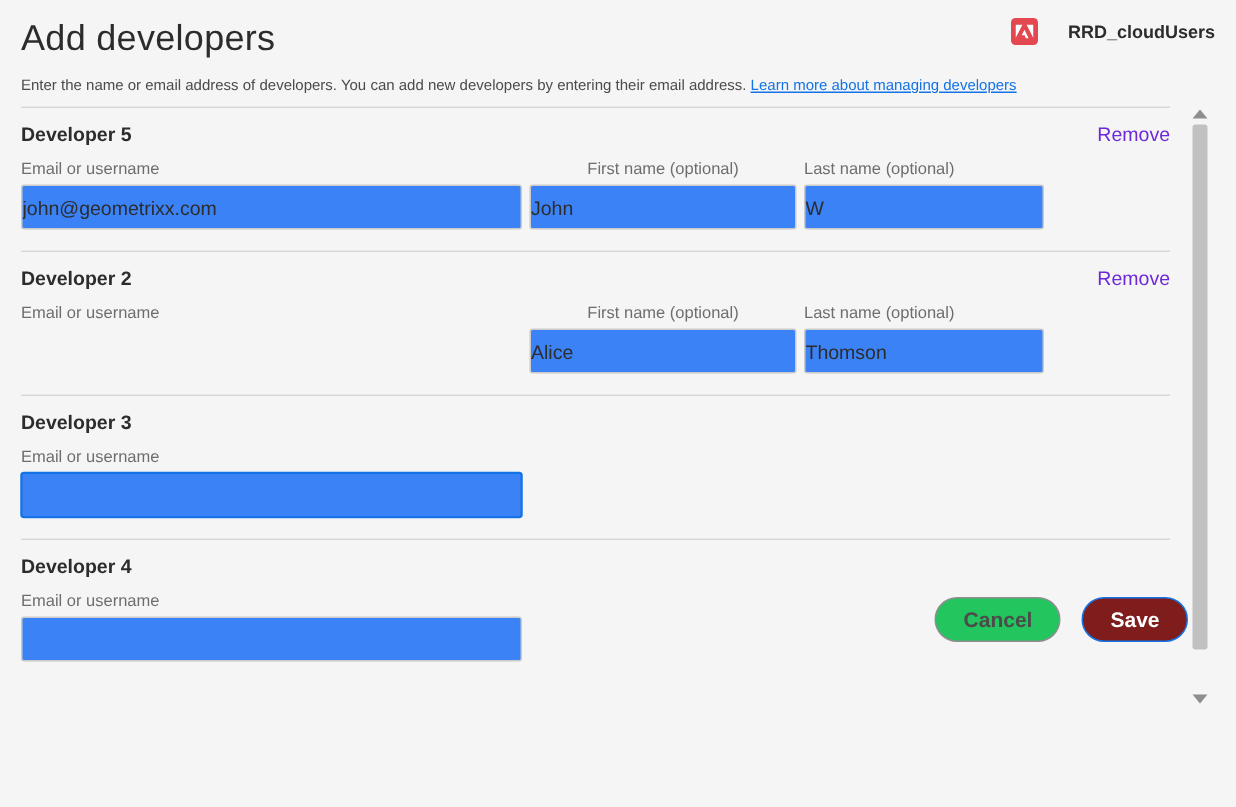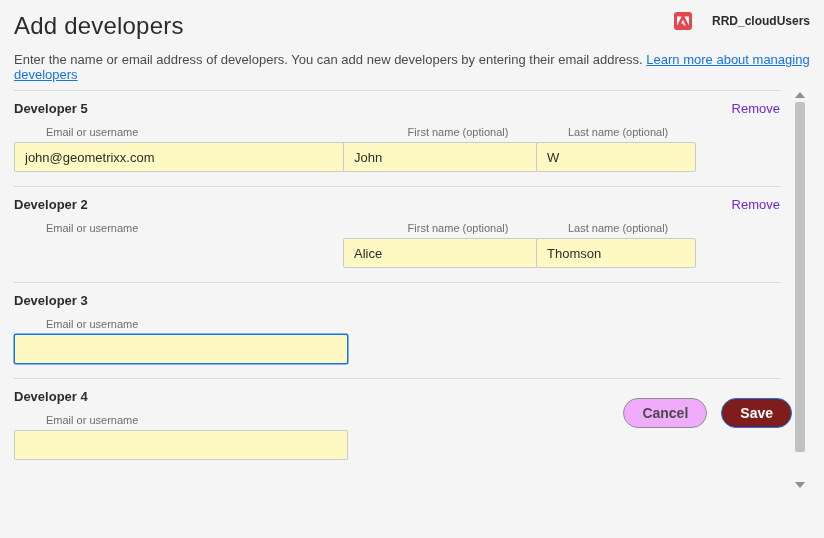--- a/index.html
+++ b/index.html
@@ -41,21 +41,21 @@
     height: 18px;
     background: #e34850;
     border-radius: 3px;
     display: flex;
     align-items: center;
     justify-content: center;
   }
   .org-icon svg { display: block; }
   .subtitle {
     margin-top: 12px;
-    font-size: 13px;
+    font-size: 10px;
     color: #4b4b4b;
   }
   .subtitle a {
     color: #1473e6;
     text-decoration: underline;
   }
   .scroll-area {
     margin-top: 8px;
     height: 400px;
     position: relative;
@@ -88,27 +88,26 @@
     gap: 14px;
   }
   .field { display: flex; flex-direction: column; }
   .field-email { width: 334px; }
   .field-fn { width: 160px; align-items: center; }
   .field-ln { width: 160px; }
   .field-label {
     font-size: 11px;
     color: #6e6e6e;
     margin-bottom: 4px;
-    margin-left: 32px;
   }
   input[type="text"] {
     height: 30px;
     border: 1px solid #cacaca;
-    background: #fef9c3;
-    padding: 0 10px;
+    background: #3b82f6;
+    padding: 0 0;
     font-size: 13px;
     color: #2c2c2c;
     outline: none;
     border-radius: 2px;
   }
   input[type="text"].focused {
     border: 1px solid #1473e6;
     box-shadow: 0 0 0 0.5px #1473e6;
   }
   .scrollbar-track {
@@ -149,21 +148,21 @@
     padding: 0 18px;
     border-radius: 15px;
     font-size: 14px;
     font-weight: 600;
     cursor: pointer;
     display: flex;
     align-items: center;
     justify-content: center;
   }
   .btn-cancel {
-    background: #f0abfc;
+    background: #22c55e;
     border: 1.5px solid #8e8e8e;
     color: #4b4b4b;
     text-align: right;
   }
   .btn-save {
     background: #7f1d1d;
     border: 1.5px solid #1473e6;
     color: #ffffff;
   }
 </style>

